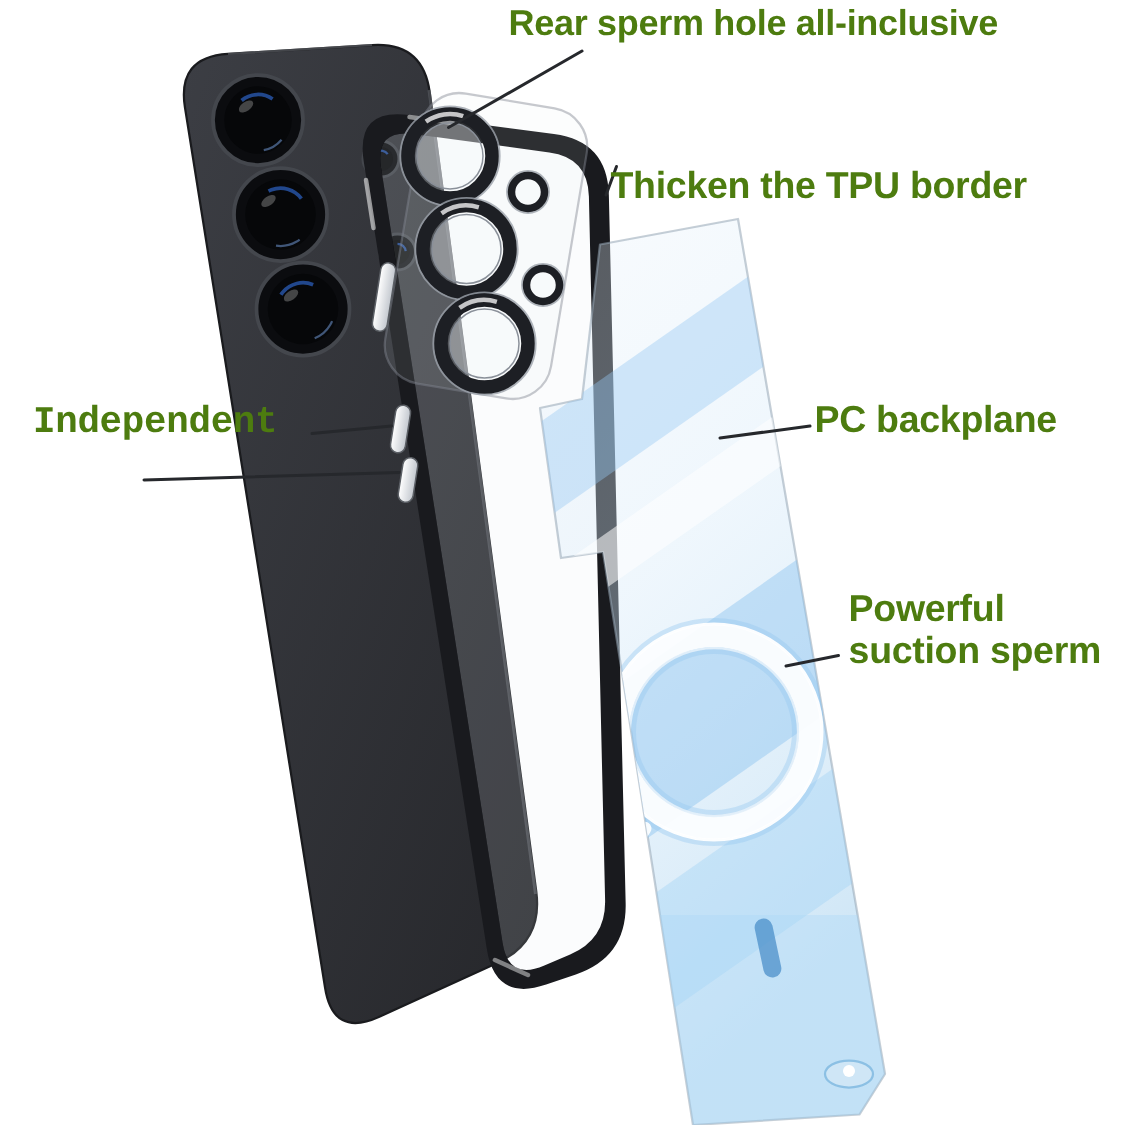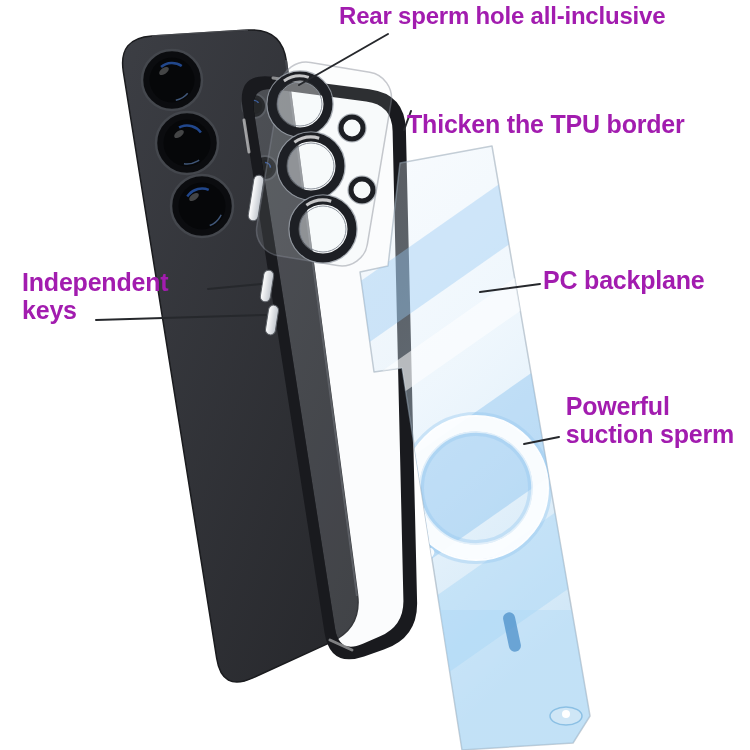--- a/index.html
+++ b/index.html
@@ -2,26 +2,26 @@
 <html><head>
 <meta charset="utf-8">
 <style>
   html,body{margin:0;padding:0;background:#ffffff;}
   #stage{
     position:relative;width:750px;height:750px;background:#ffffff;overflow:hidden;
     font-family:"Liberation Sans",sans-serif;
   }
   #artwork{position:absolute;left:0;top:0;}
   .label{
-    position:absolute;font-weight:700;color:#a21caf;font-size:25px;
+    position:absolute;font-weight:700;color:#4d7c0f;font-size:25px;
     line-height:1.12;letter-spacing:-0.2px;white-space:nowrap;z-index:5;
   }
   .label-rear{left:339px;top:3px;font-size:24px;}
   .label-tpu{left:407px;top:86px;margin-top:24px;}
-  .label-keys{left:22px;top:268px;}
+  .label-keys{left:22px;top:268px;font-family:Liberation Mono, monospace;}
   .label-pc{left:543px;top:266px;text-align:center;}
   .label-suction{right:16px;top:392px;text-align:left;}
 </style>
 </head>
 <body>
 
 <div id="stage">
 
   <svg id="artwork" width="750" height="750" viewBox="0 0 750 750">
     <defs>
@@ -163,21 +163,20 @@
       <path d="M559 437 L524 444" fill="none"></path>
     </g>
   </svg>
 
   <div class="label label-rear">Rear sperm hole all-inclusive</div>
 
   <div class="label label-tpu">Thicken the TPU border</div>
 
   <div class="label label-keys">
     <div>Independent</div>
-    <div>keys</div>
   </div>
 
   <div class="label label-pc">PC backplane</div>
 
   <div class="label label-suction">
     <div>Powerful</div>
     <div>suction sperm</div>
   </div>
 
 </div>

